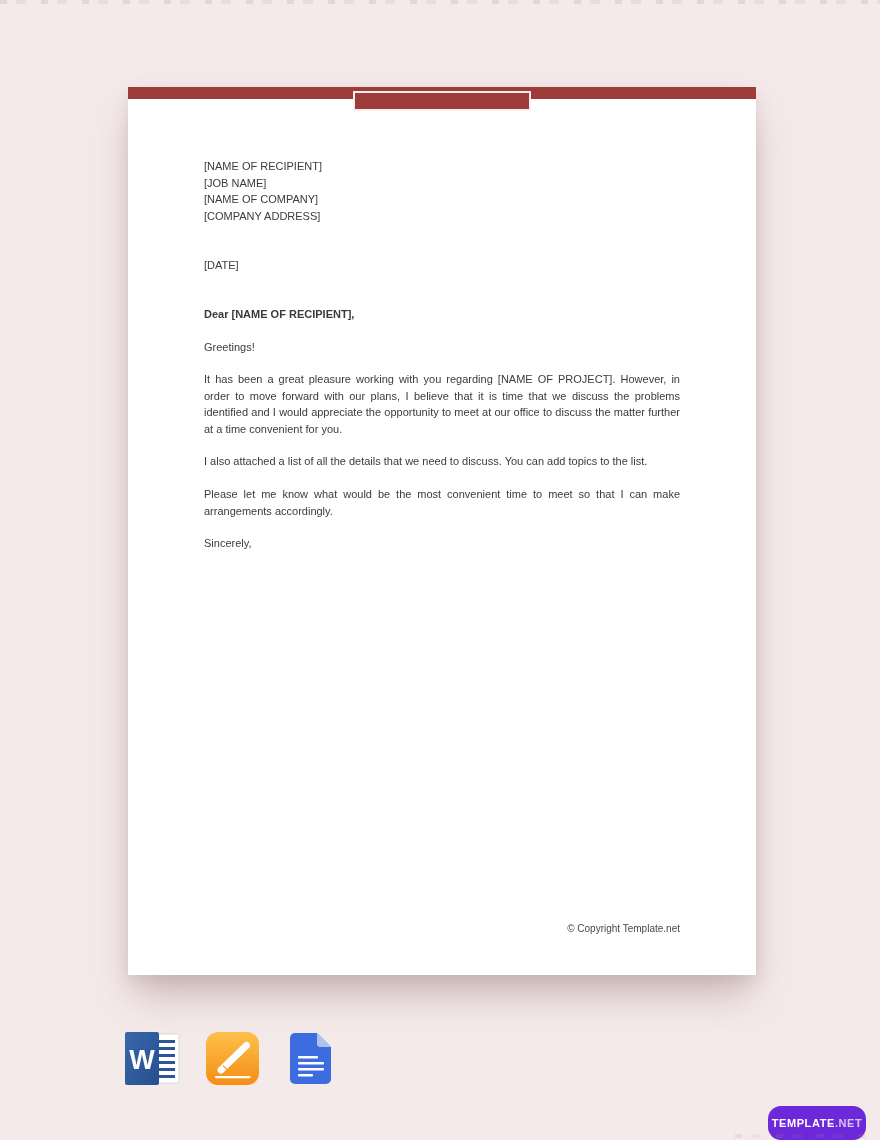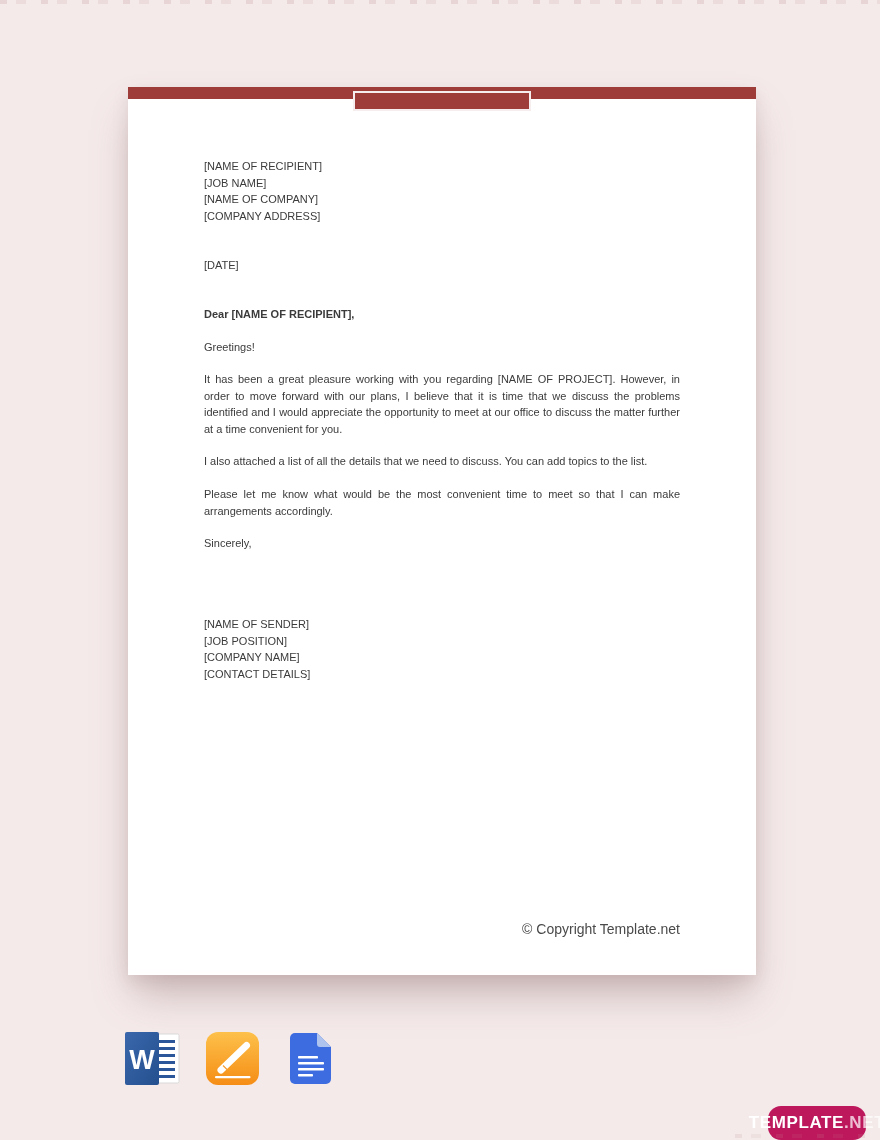--- a/index.html
+++ b/index.html
@@ -56,41 +56,41 @@
   .date-line    { top: 170px; }
   .salutation   { top: 219px; font-weight: bold; }
   .greeting     { top: 252px; }
   .para-1       { top: 284px; text-align: justify; }
   .para-2       { top: 366px; }
   .para-3       { top: 399px; text-align: justify; }
   .closing      { top: 448px; }
   .sender-block { top: 529px; }
   .copyright {
     position: absolute; top: 834px; left: 76px; width: 476px;
-    text-align: right; color: #4a4a4a; font-size: 14px;
+    text-align: right; color: #4a4a4a; font-size: 10px;
   }
 
   
   .format-icons {
     position: absolute; top: 1032px; left: 125px;
     display: flex; align-items: flex-start;
   }
   .format-icon { display: block; cursor: pointer; }
   .icon-word  { width: 56px; height: 53px; margin-right: 25px; }
   .icon-pages { width: 53px; height: 53px; margin-right: 27px; }
   .icon-docs  { width: 50px; height: 53px; }
 
   
   .watermark-pill {
     position: absolute; top: 1106px; left: 768px;
     width: 98px; height: 34px;
-    background: #be185d;
+    background: #6d28d9;
     border-radius: 13px;
     display: flex; align-items: center; justify-content: center;
-    font-size: 17px; font-weight: bold; letter-spacing: 0.6px;
+    font-size: 11px; font-weight: bold; letter-spacing: 0.6px;
     color: #ffffff;
   }
   .watermark-pill .rest { color: rgba(255,255,255,0.72); font-weight: bold; }
 </style>
 </head>
 <body>
 
 <div class="screen">
 
   <div class="edge-noise top"></div>
@@ -115,26 +115,20 @@
       <div class="block greeting">Greetings!</div>
 
       <div class="block para-1">It has been a great pleasure working with you regarding [NAME OF PROJECT]. However, in order to move forward with our plans, I believe that it is time that we discuss the problems identified and I would appreciate the opportunity to meet at our office to discuss the matter further at a time convenient for you.</div>
 
       <div class="block para-2">I also attached a list of all the details that we need to discuss. You can add topics to the list.</div>
 
       <div class="block para-3">Please let me know what would be the most convenient time to meet so that I can make arrangements accordingly.</div>
 
       <div class="block closing">Sincerely,</div>
 
-      <div class="block sender-block">
-        <div>[NAME OF SENDER]</div>
-        <div>[JOB POSITION]</div>
-        <div>[COMPANY NAME]</div>
-        <div>[CONTACT DETAILS]</div>
-      </div>
 
       <div class="copyright">© Copyright Template.net</div>
     </div>
   </div>
 
   <div class="format-icons">
 
     <span class="format-icon icon-word">
       <svg width="56" height="53" viewBox="0 0 56 53">
         <defs>

